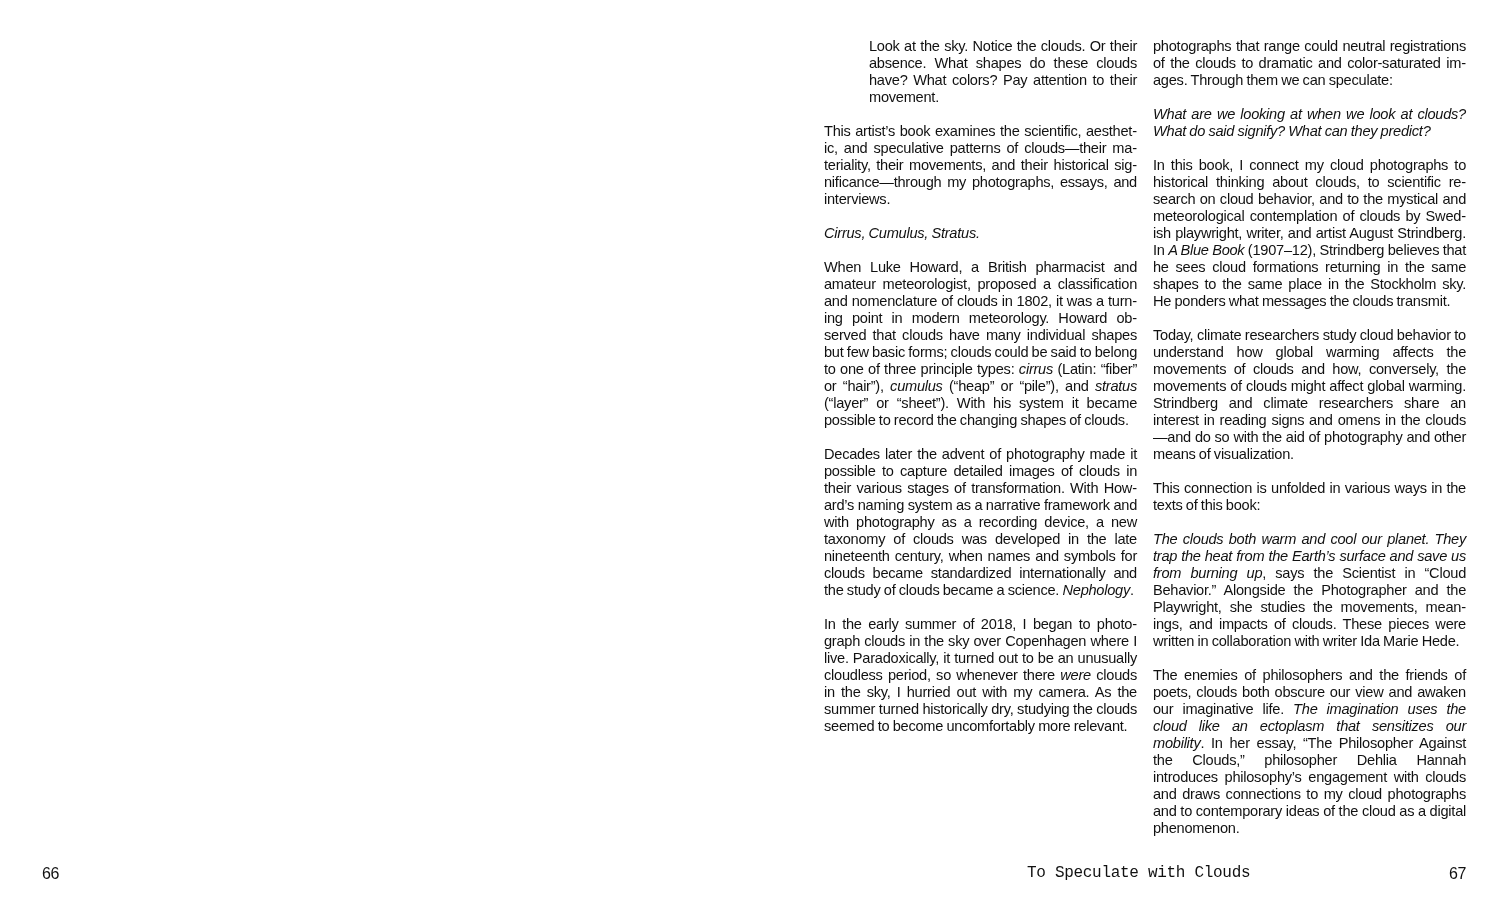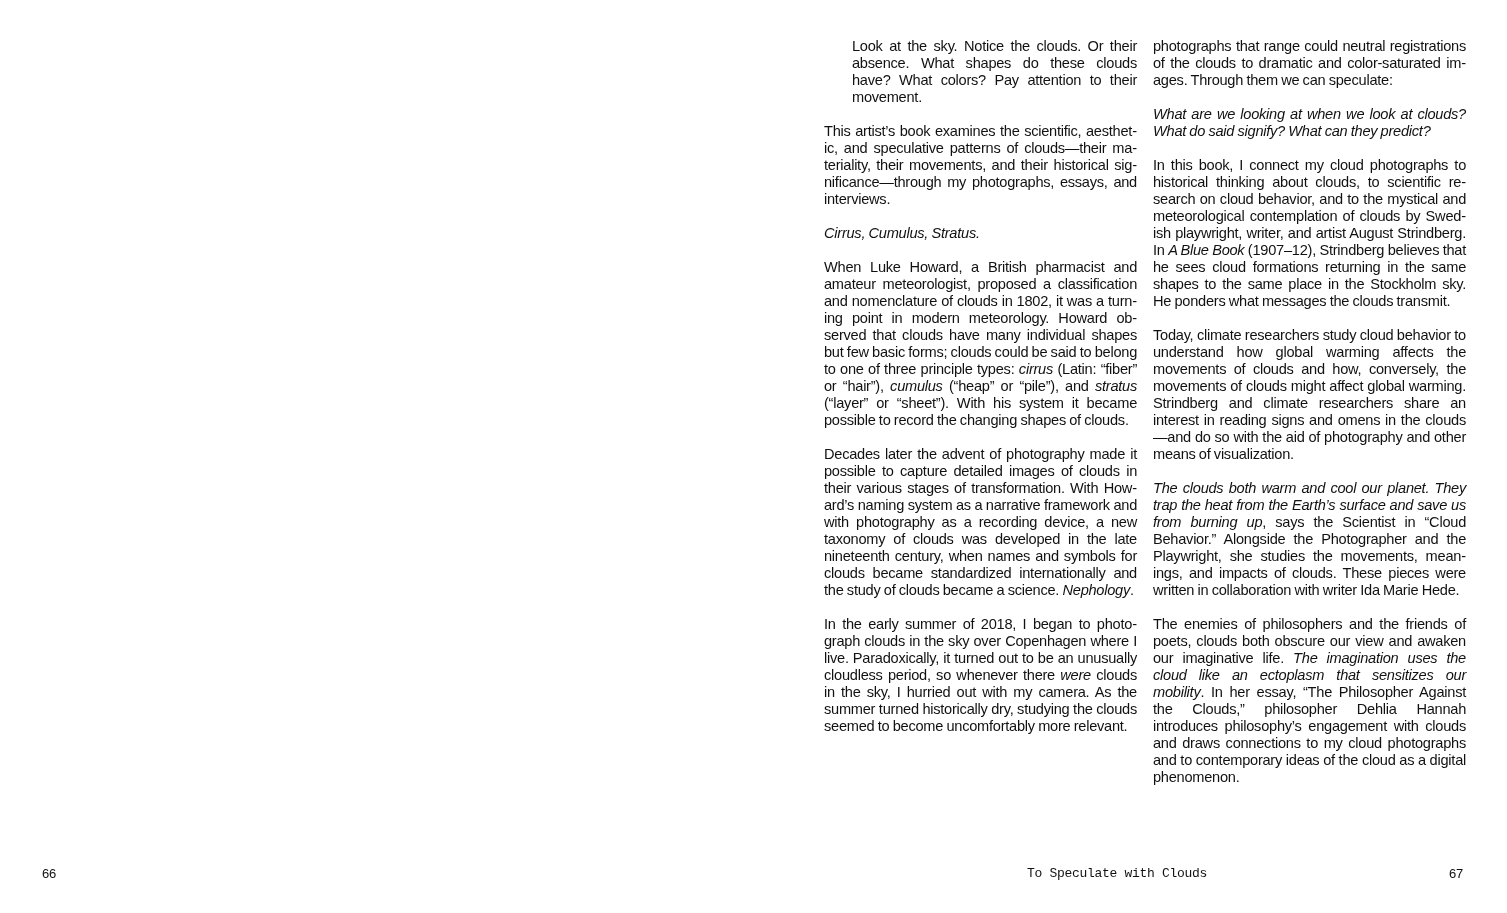--- a/index.html
+++ b/index.html
@@ -3,23 +3,23 @@
 <meta charset="utf-8">
 <style>
   html, body { margin: 0; padding: 0; background: #ffffff; }
   body { width: 1507px; height: 913px; position: relative; overflow: hidden;
          font-family: "Liberation Sans", sans-serif; color: #111111; }
   .col { position: absolute; top: 38px; width: 313px; font-size: 14.6px; line-height: 17px;
          text-align: justify; hyphens: manual; letter-spacing: -0.25px; word-spacing: -0.5px; }
   #col-left { left: 824px; }
   #col-right { left: 1153px; }
   .para { margin: 0 0 17px 0; }
-  .para.indent { margin-left: 28px; }
+  .para.indent { margin-left: 45px; }
   .para em { font-style: italic; }
-  .folio { position: absolute; top: 865px; font-size: 13px; line-height: 17px; letter-spacing: -0.3px; }
+  .folio { position: absolute; top: 865px; font-size: 16px; line-height: 17px; letter-spacing: -0.3px; }
   #page-left-num { left: 42px; }
   #running-title { left: 1027px; font-family: Liberation Mono, monospace; }
   #page-right-num { left: 1449px; text-align: center; }
 </style>
 </head>
 <body>
 
 <div>
   <div></div>
   <div>
@@ -29,20 +29,21 @@
         <p class="para"><em>Cirrus, Cumulus, Stratus.</em></p>
         <p class="para"><span>When Luke Howard, a British pharmacist and amateur meteorologist, proposed a classification and nomenclature of clouds in 1802, it was a turn­ing point in modern meteorology. Howard ob­served that clouds have many individual shapes but few basic forms; clouds could be said to be­long to one of three principle types: </span><em>cirrus</em><span> (Latin: “fiber” or “hair”), </span><em>cumulus</em><span> (“heap” or “pile”), and </span><em>stratus</em><span> (“layer” or “sheet”). With his system it be­came possible to record the changing shapes of clouds.</span></p>
         <p class="para"><span>Decades later the advent of photography made it possible to capture detailed images of clouds in their various stages of transformation. With How­ard’s naming system as a narrative framework and with photography as a recording device, a new taxonomy of clouds was developed in the late nineteenth century, when names and symbols for clouds became standardized internationally and the study of clouds became a science. </span><em>Nephology</em><span>.</span></p>
         <p class="para"><span>In the early summer of 2018, I began to photo­graph clouds in the sky over Copenhagen where I live. Paradoxically, it turned out to be an unusu­ally cloudless period, so whenever there </span><em>were</em><span> clouds in the sky, I hurried out with my camera. As the summer turned historically dry, studying the clouds seemed to become uncomfortably more relevant.</span></p>
       </div>
     <div class="col" id="col-right">
         <p class="para"><span>photographs that range could neutral registrations of the clouds to dramatic and color-saturated im­ages. Through them we can speculate:</span></p>
         <p class="para"><em>What are we looking at when we look at clouds? What do said signify? What can they predict?</em></p>
         <p class="para"><span>In this book, I connect my cloud photographs to historical thinking about clouds, to scientific re­search on cloud behavior, and to the mystical and meteorological contemplation of clouds by Swed­ish playwright, writer, and artist August Strind­berg. In </span><em>A Blue Book</em><span> (1907–12), Strindberg be­lieves that he sees cloud formations returning in the same shapes to the same place in the Stock­holm sky. He ponders what messages the clouds transmit.</span></p>
         <p class="para"><span>Today, climate researchers study cloud behavior to understand how global warming affects the movements of clouds and how, conversely, the movements of clouds might affect global warm­ing. Strindberg and climate researchers share an interest in reading signs and omens in the clouds—and do so with the aid of photography and other means of visualization.</span></p>
+        <p class="para"><span>This connection is unfolded in various ways in the texts of this book:</span></p>
         <p class="para"><em>The clouds both warm and cool our planet. They trap the heat from the Earth’s surface and save us from burning up</em><span>, says the Scientist in “Cloud Behavior.” Alongside the Photographer and the Playwright, she studies the movements, mean­ings, and impacts of clouds. These pieces were written in collaboration with writer Ida Marie Hede.</span></p>
         <p class="para"><span>The enemies of philosophers and the friends of po­ets, clouds both obscure our view and awaken our imaginative life. </span><em>The imagination uses the cloud like an ectoplasm that sensitizes our mobility</em><span>. In her essay, “The Philosopher Against the Clouds,” philosopher Dehlia Hannah introduces philoso­phy’s engagement with clouds and draws connec­tions to my cloud photographs and to contempo­rary ideas of the cloud as a digital phenomenon.</span></p>
       </div>
   </div>
   <div class="folio" id="page-left-num">66</div>
   <div class="folio" id="running-title">To Speculate with Clouds</div>
   <div class="folio" id="page-right-num">67</div>
 </div>
 
 </body></html>

